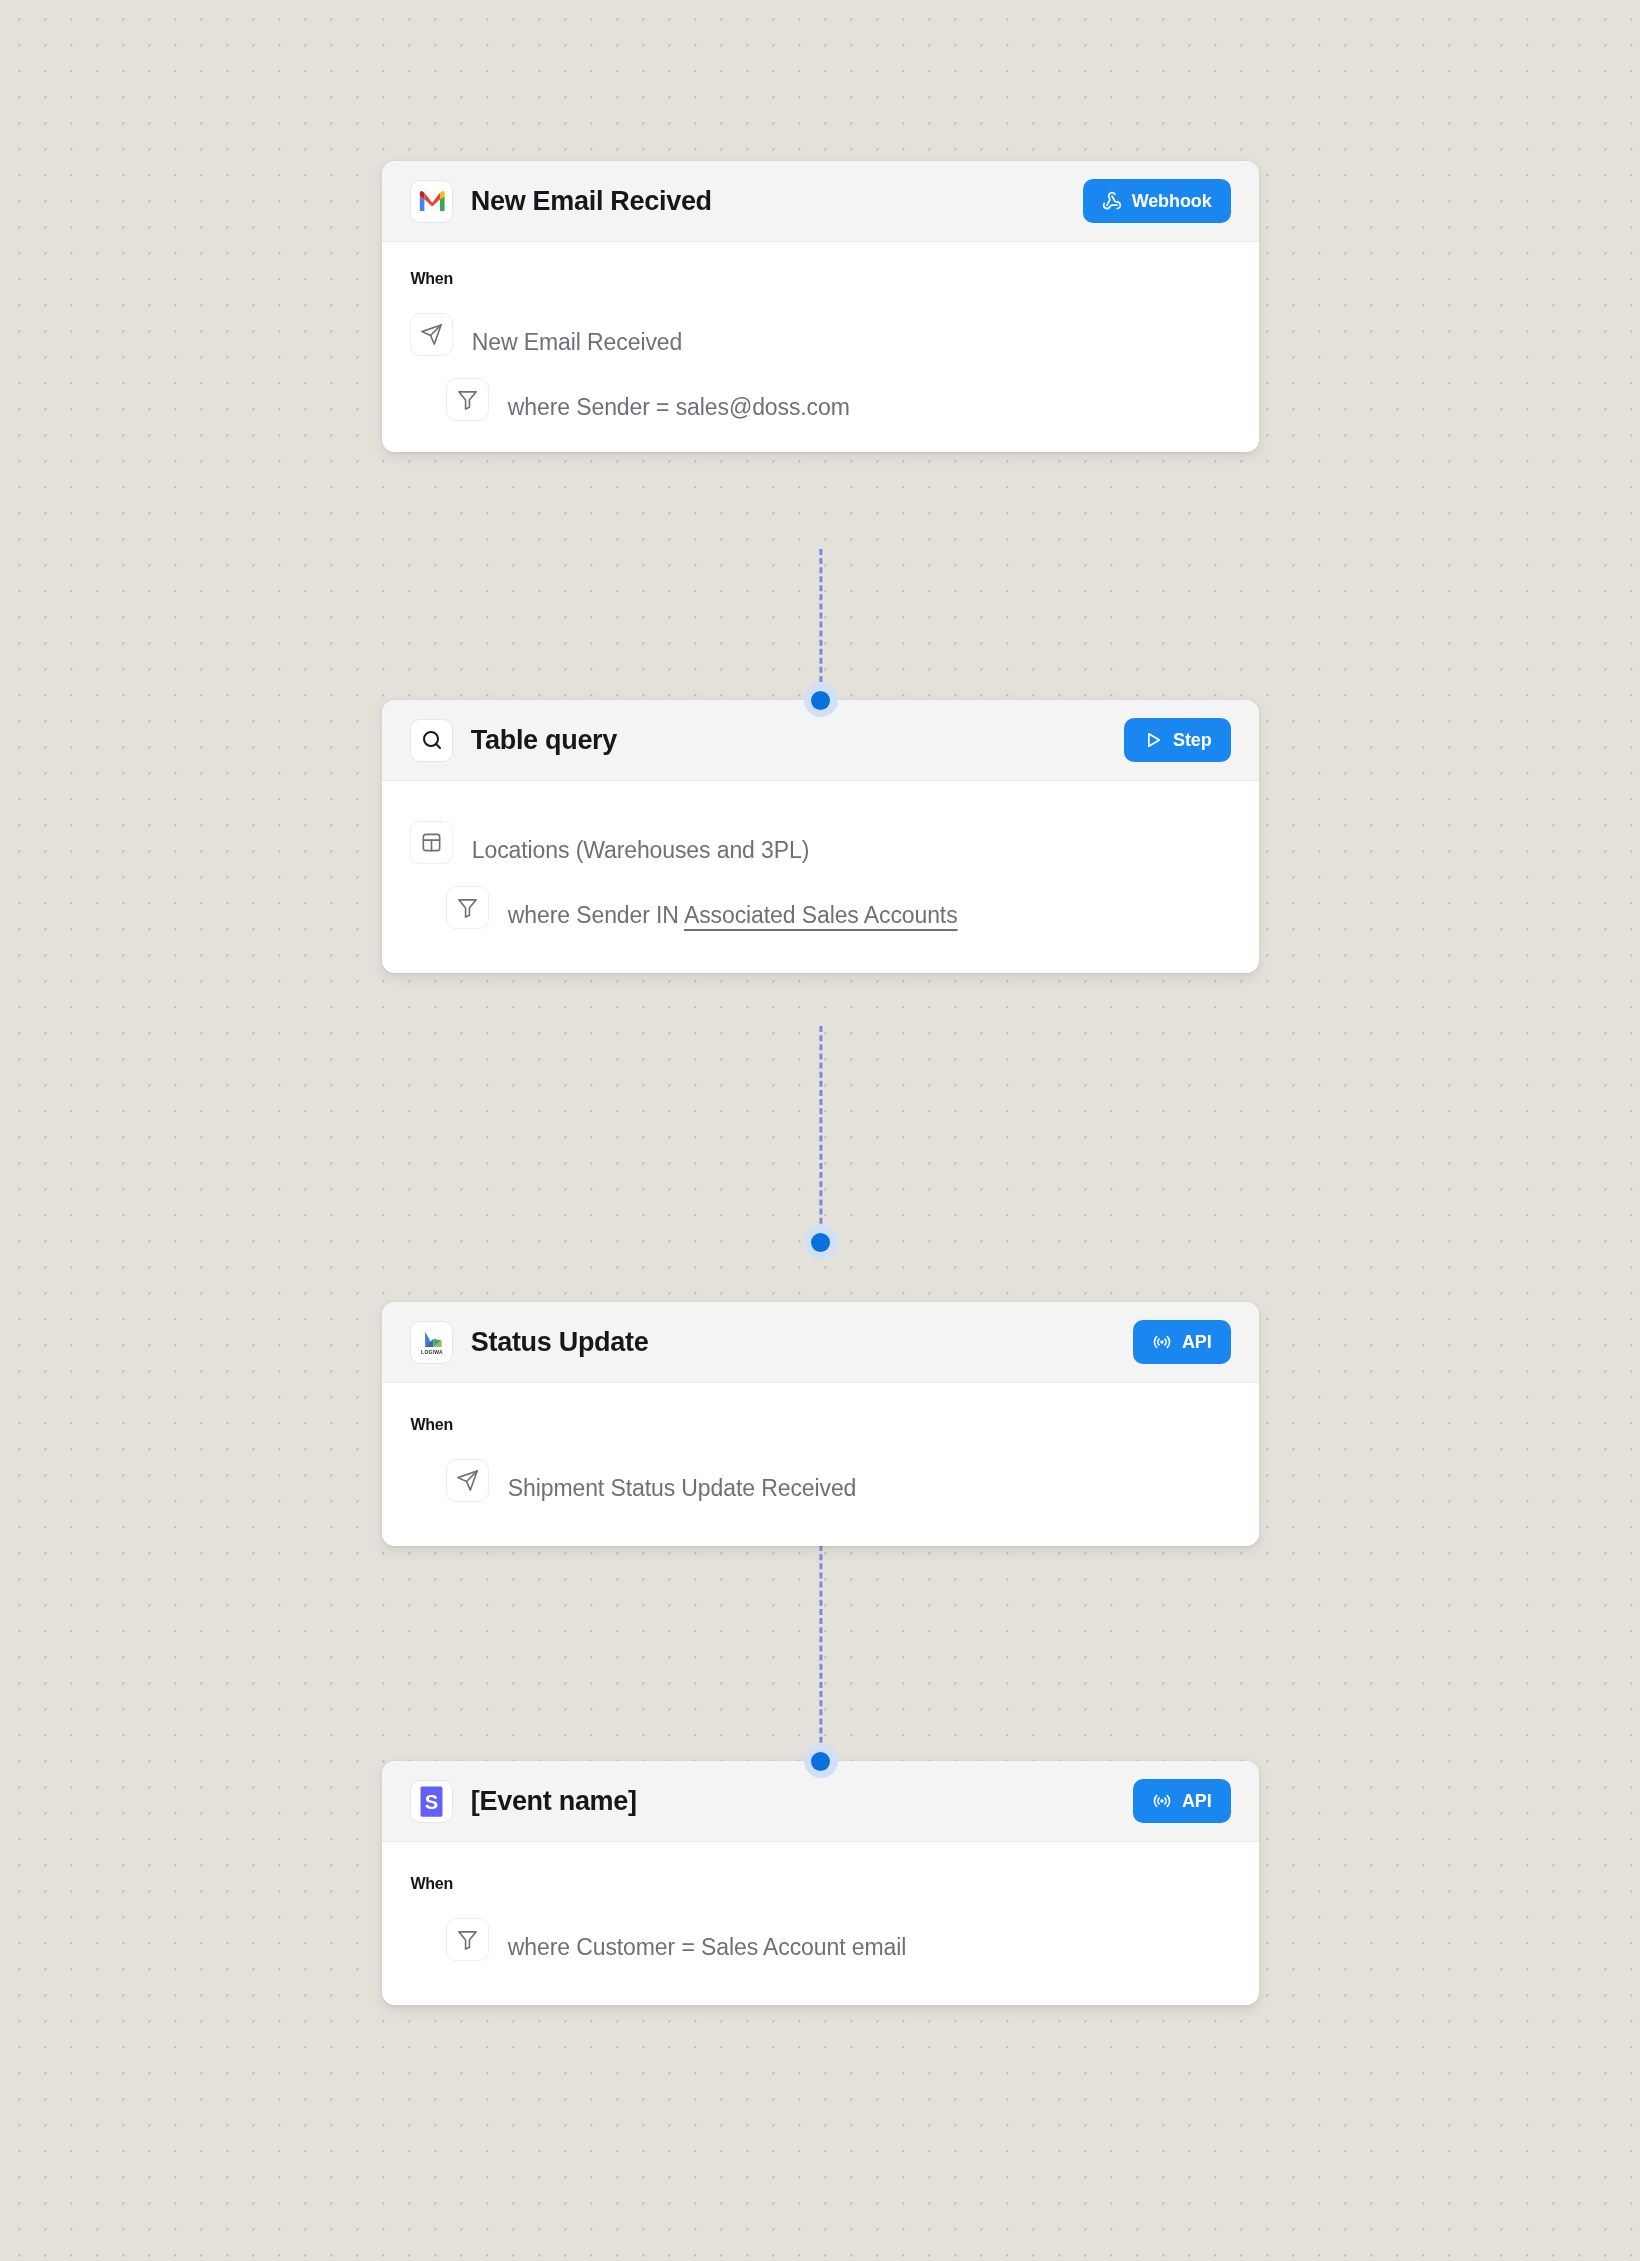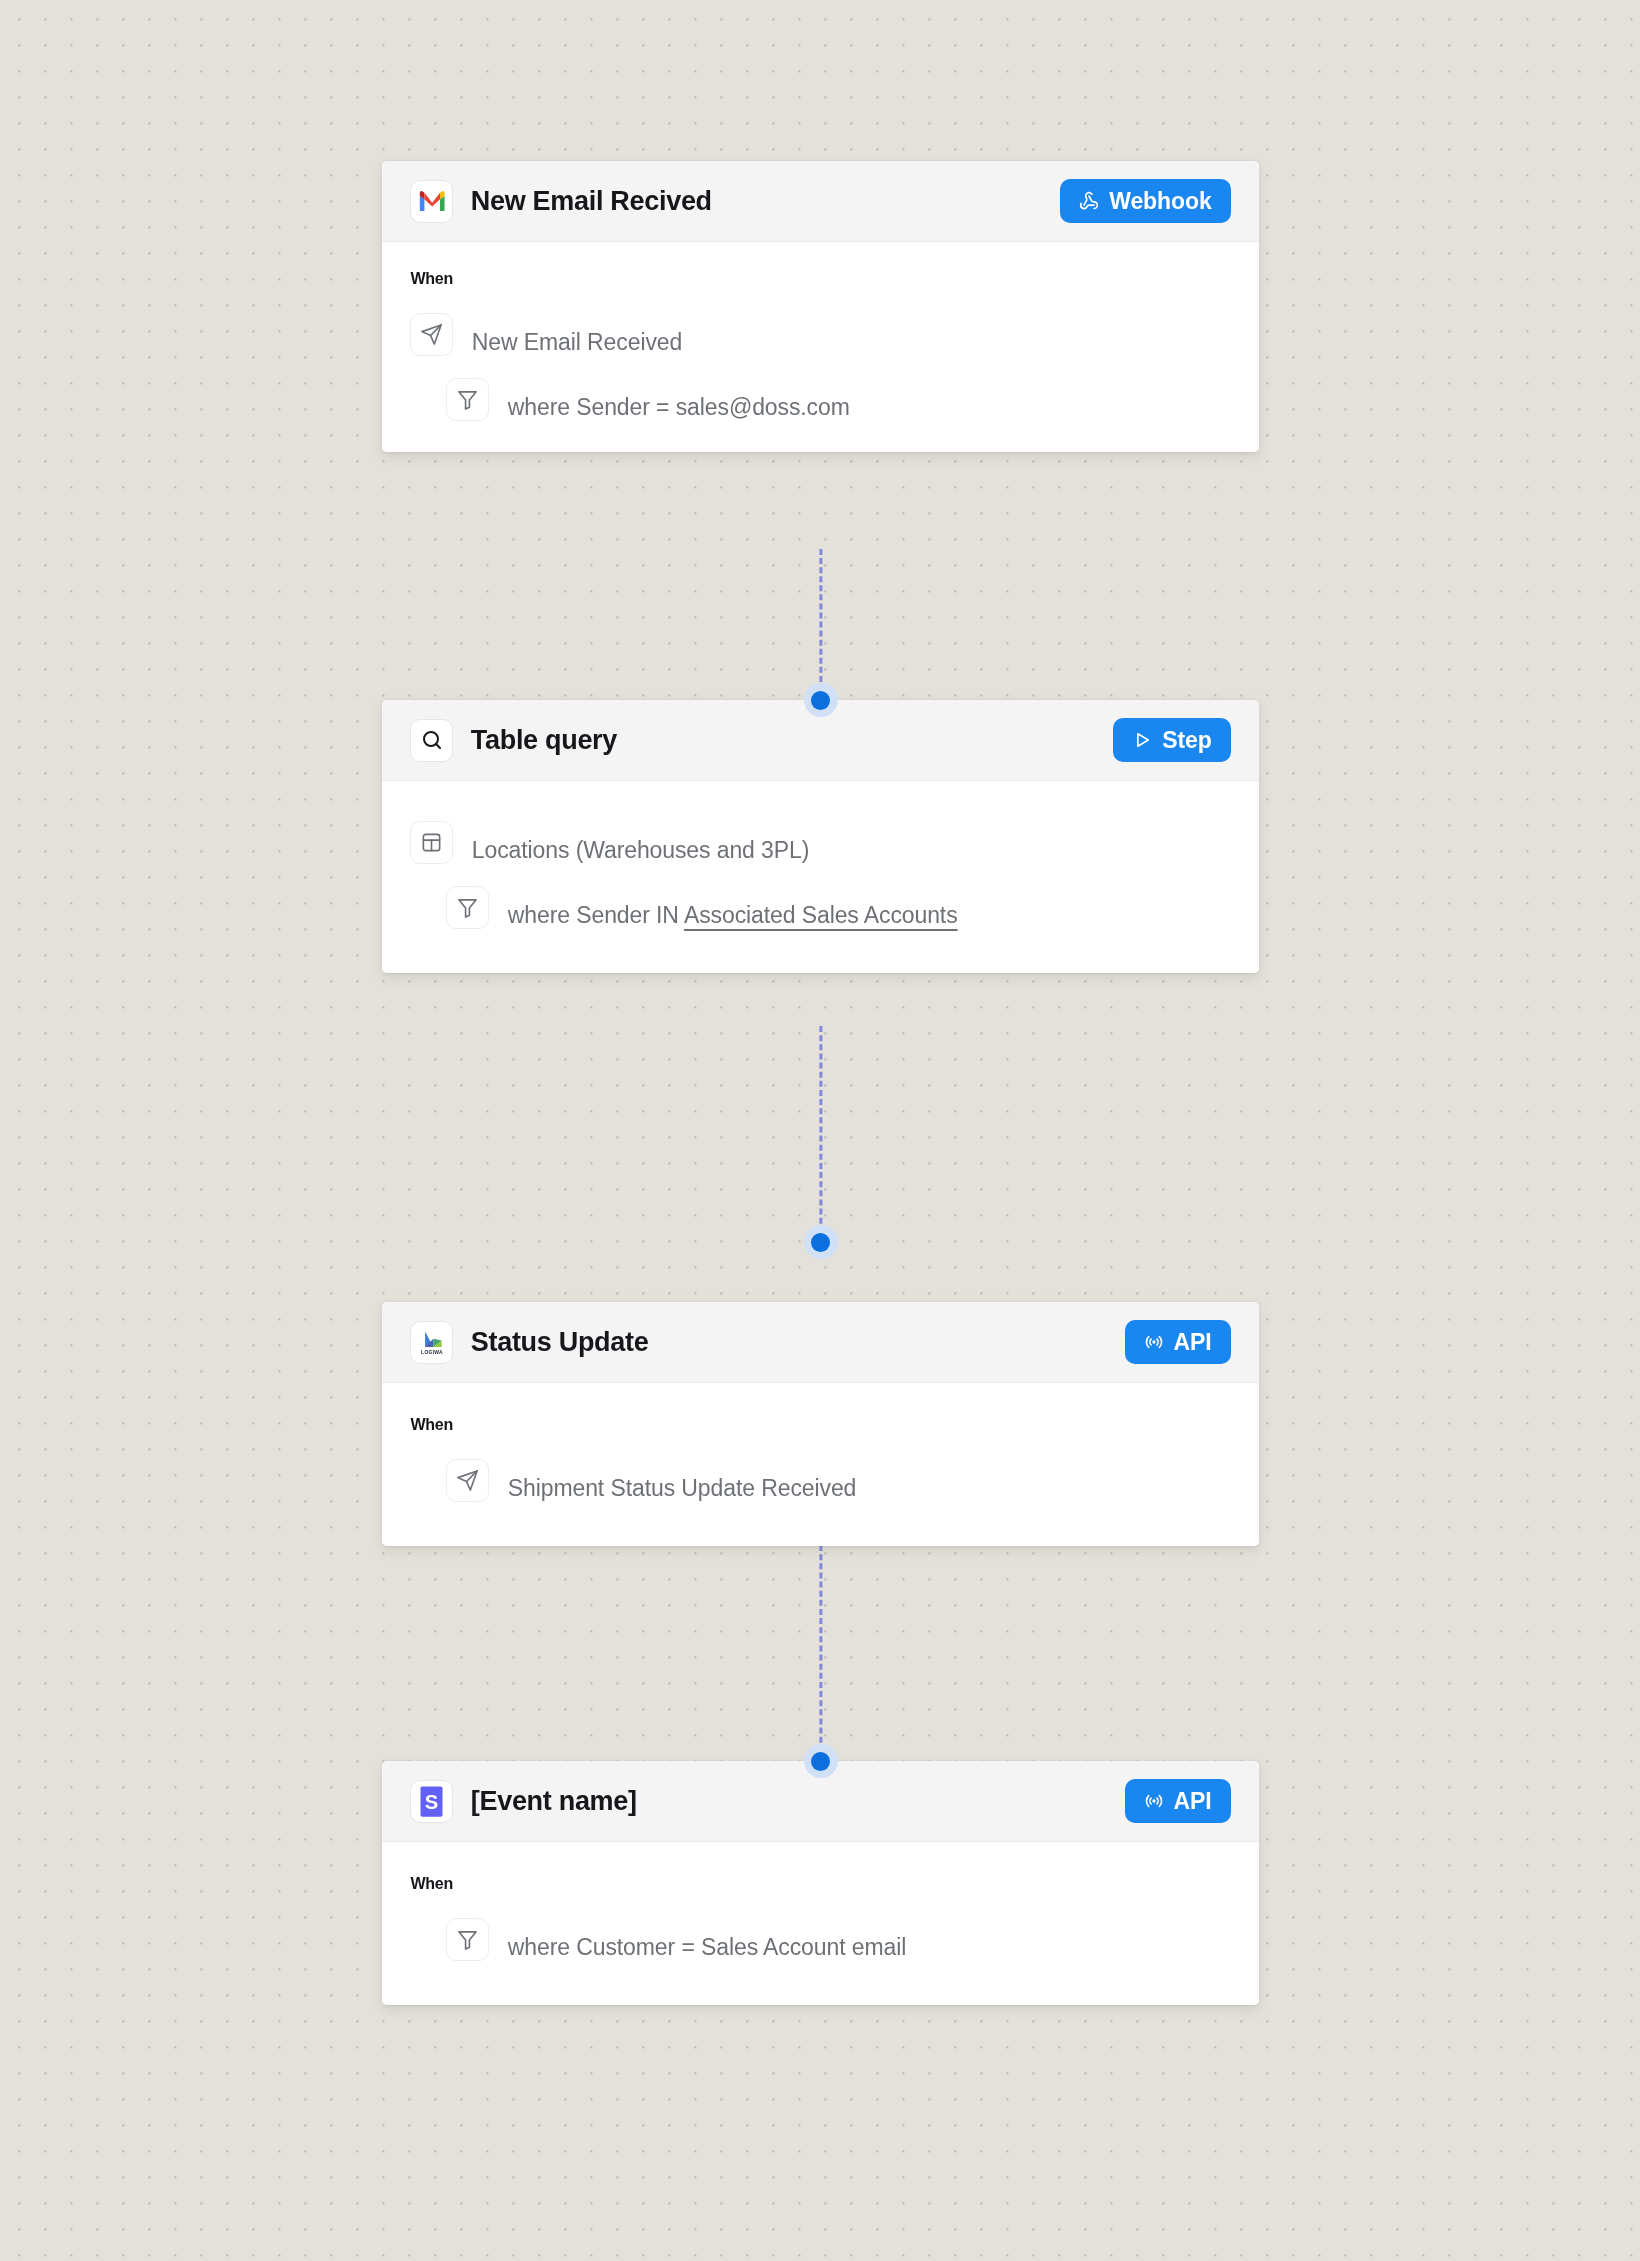--- a/index.html
+++ b/index.html
@@ -64,21 +64,21 @@
     height: 19px;
     border-radius: 50%;
     background: #0b6fdd;
   }
 
   
   .card {
     position: absolute;
     left: 0;
     width: 877px;
-    border-radius: 5px;
+    border-radius: 13px;
     background: #ffffff;
     box-shadow: 0 4.6px 12px rgba(90,86,78,.13), 0 0.9px 2.8px rgba(90,86,78,.10);
     overflow: hidden;
     z-index: 4;
   }
 
   .card-header {
     background: #f4f4f5;
     height: 81px;
     display: flex;
@@ -114,21 +114,21 @@
 
   .pill {
     display: inline-flex;
     align-items: center;
     gap: 10px;
     height: 44px;
     padding: 0 19px;
     border-radius: 10px;
     background: #1a87f0;
     color: #ffffff;
-    font-size: 23px;
+    font-size: 18px;
     font-weight: 600;
     letter-spacing: -0.1px;
     white-space: nowrap;
   }
   .pill svg { display: block; flex: 0 0 auto; }
 
   .card-body {
     background: #ffffff;
     padding: 27.5px 28.4px 31px 28.4px;
   }

